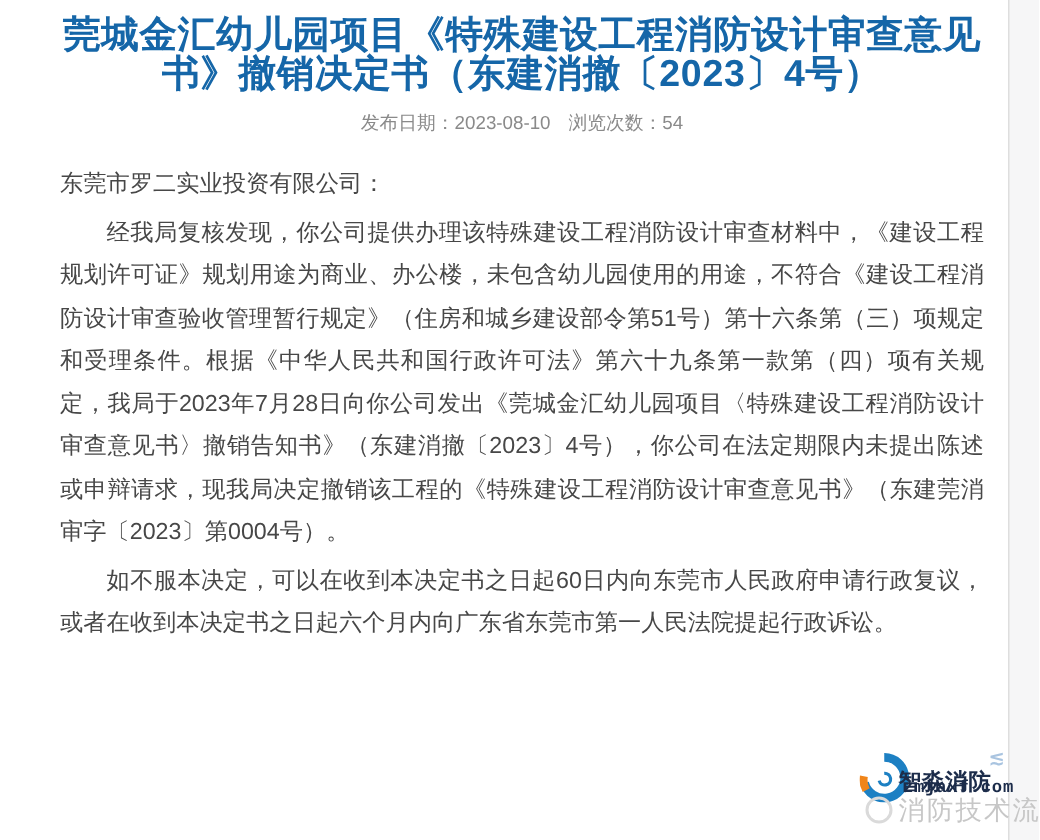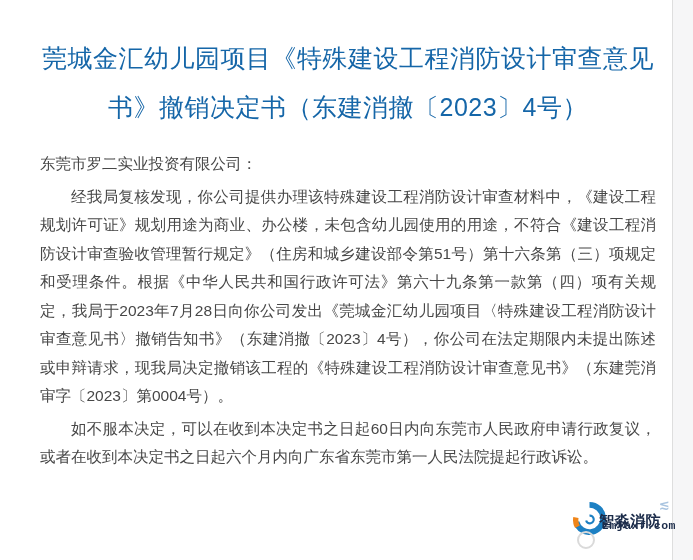--- a/index.html
+++ b/index.html
@@ -21,25 +21,24 @@
   }
   .content {
     position: absolute;
     top: 0; left: 0;
     width: 672px;
     padding: 10px 16px 0 40px;
   }
   .title {
     color: #1566a8;
     font-size: 25px;
-    line-height: 49px;
-    font-weight: 400;
+    line-height: 26px;
+    font-weight: 700;
     text-align: center;
     letter-spacing: 0.5px;
-    margin-top: 24px;
   }
   .meta {
     margin-top: 12px;
     text-align: center;
     font-size: 12.5px;
     color: #8a8a8a;
     line-height: 17px;
   }
   .meta .group { margin: 0 6px; }
   .doc {
@@ -112,35 +111,39 @@
 <body>
 
 <div class="page">
 
   <div class="right-rail"></div>
 
   <div class="content">
 
     <h1 class="title">莞城金汇幼儿园项目《特殊建设工程消防设计审查意见书》撤销决定书（东建消撤〔2023〕4号）</h1>
 
+    <div class="meta">
+      <span class="group"><span>发布日期：</span><span>2023-08-10</span></span><span class="group"><span>浏览次数：</span><span>54</span></span>
+    </div>
 
     <div class="doc">
       <p class="salutation">东莞市罗二实业投资有限公司：</p>
       <p class="indent">经我局复核发现，你公司提供办理该特殊建设工程消防设计审查材料中，《建设工程规划许可证》规划用途为商业、办公楼，未包含幼儿园使用的用途，不符合《建设工程消防设计审查验收管理暂行规定》（住房和城乡建设部令第51号）第十六条第（三）项规定和受理条件。根据《中华人民共和国行政许可法》第六十九条第一款第（四）项有关规定，我局于2023年7月28日向你公司发出《莞城金汇幼儿园项目〈特殊建设工程消防设计审查意见书〉撤销告知书》（东建消撤〔2023〕4号），你公司在法定期限内未提出陈述或申辩请求，现我局决定撤销该工程的《特殊建设工程消防设计审查意见书》（东建莞消审字〔2023〕第0004号）。</p>
       <p class="indent">如不服本决定，可以在收到本决定书之日起60日内向东莞市人民政府申请行政复议，或者在收到本决定书之日起六个月内向广东省东莞市第一人民法院提起行政诉讼。</p>
     </div>
 
   </div>
 
   <div class="watermark">
     <svg class="wm-logo" viewBox="0 0 34 34" aria-hidden="true">
       <path d="M17 3 a14 14 0 1 1 -13.5 17.5" fill="none" stroke="#1d80c3" stroke-width="6"></path>
       <path d="M4.6 25.5 a14 14 0 0 1 -1.6 -9.5" fill="none" stroke="#f08519" stroke-width="5.5"></path>
       <path d="M17 9 a8 8 0 1 1 -7.5 10" fill="none" stroke="#ffffff" stroke-width="2.4"></path>
       <path d="M17 14 a4 4 0 1 1 -3.5 5" fill="none" stroke="#1d80c3" stroke-width="2.2"></path>
     </svg>
     <span class="wm-brand">智淼消防</span>
     <span class="wm-seal">≲</span>
     <span class="wm-domain">zmjaxf.com</span>
     <span class="wm-circle"></span>
+    <span class="wm-tagline">消防技术流</span>
   </div>
 
 </div>
 
 </body></html>

